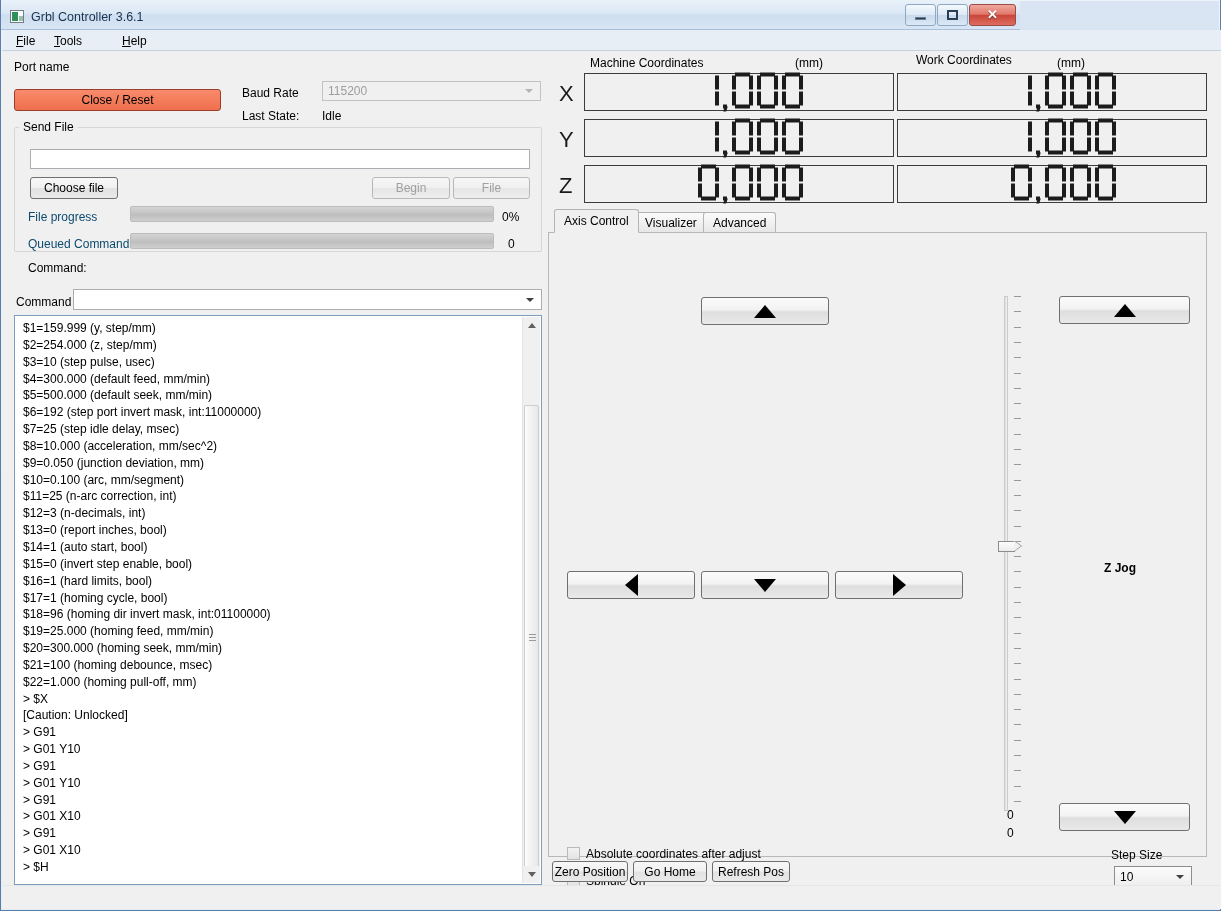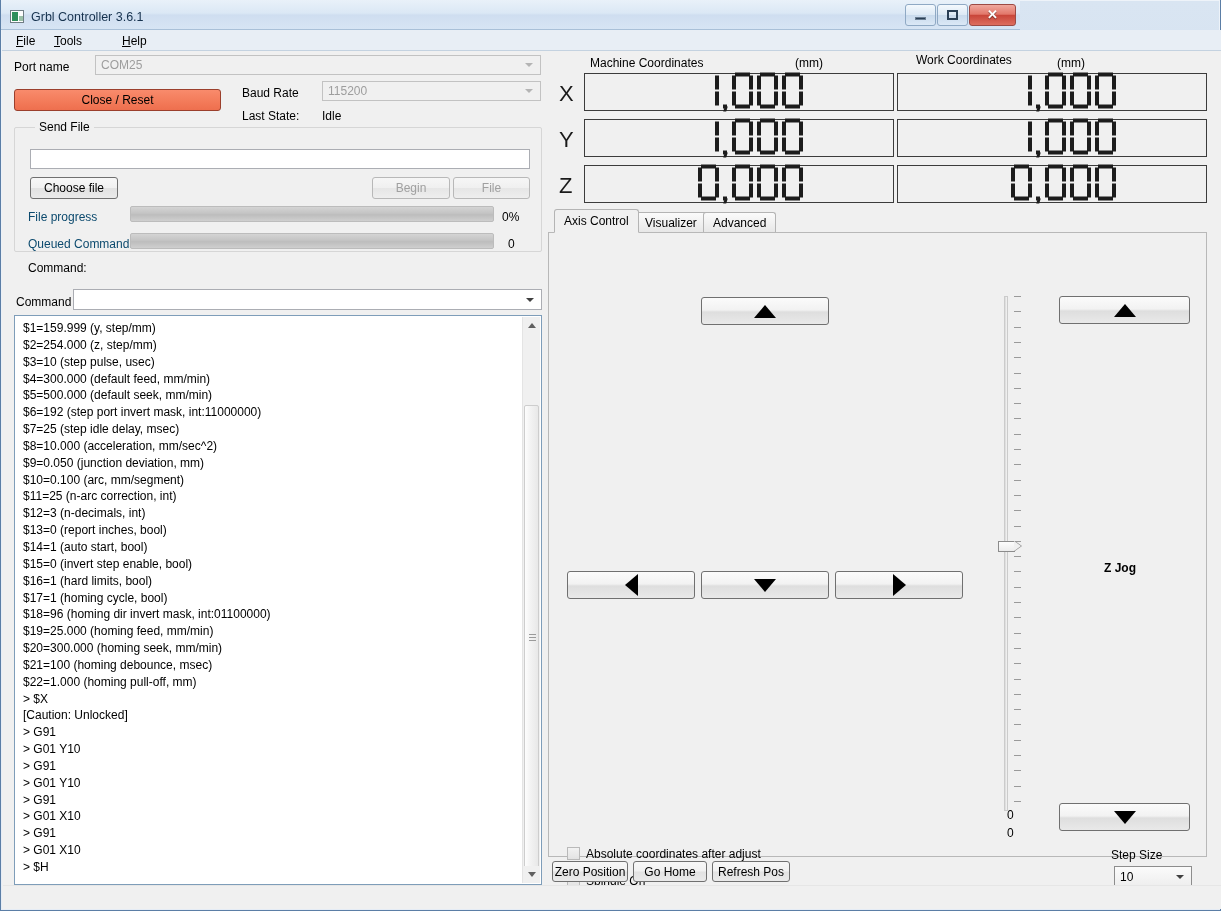--- a/index.html
+++ b/index.html
@@ -213,21 +213,21 @@
 
   
   .group {
     position: absolute;
     box-sizing: border-box;
     border: 1px solid #d6d6d6;
     border-radius: 2px;
   }
   .group-title {
     position: absolute;
-    top: -8px; left: 20px;
+    top: -8px; left: 4px;
     background: #f0f0f0;
     padding: 0 4px;
     font-size: 12px;
   }
 
   
   .progress {
     position: absolute;
     box-sizing: border-box;
     border: 1px solid #bcbcbc;
@@ -511,24 +511,20 @@
 
   <div class="menubar">
     <div class="menu-item" style="left:8px;"><u>F</u><span>ile</span></div>
     <div class="menu-item" style="left:46px;"><u>T</u>ools</div>
     <div class="menu-item" style="left:92px;margin-left:22px;"><u>H</u>elp</div>
   </div>
 
   <div class="client">
 
     <div class="lbl" style="left:12px; top:9px;">Port name</div>
-    <div class="combo disabled" style="left:93px; top:4px; width:446px; height:20px;">
-      <span>COM25</span>
-      <span class="arrow"></span>
-    </div>
 
     <div class="btn accent" style="left:12px; top:38px; width:207px; height:22px;">Close / Reset</div>
 
     <div class="lbl" style="left:240px; top:35px;">Baud Rate</div>
     <div class="combo disabled" style="left:320px; top:30px; width:219px; height:20px;">
       <span>115200</span>
       <span class="arrow"></span>
     </div>
 
     <div class="lbl" style="left:240px; top:58px;">Last State:</div>

